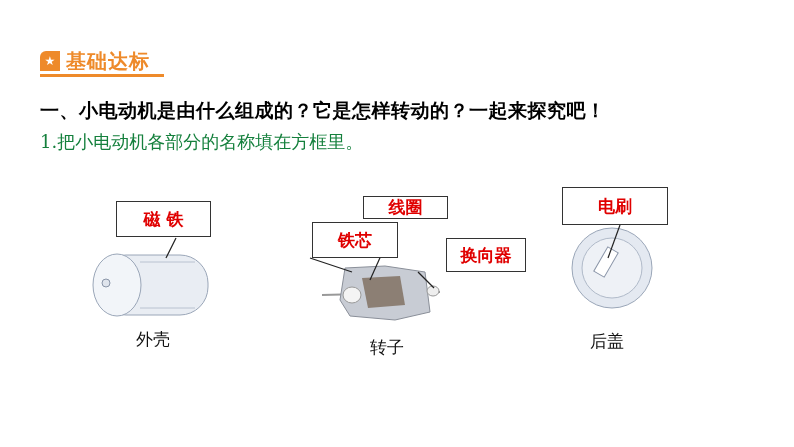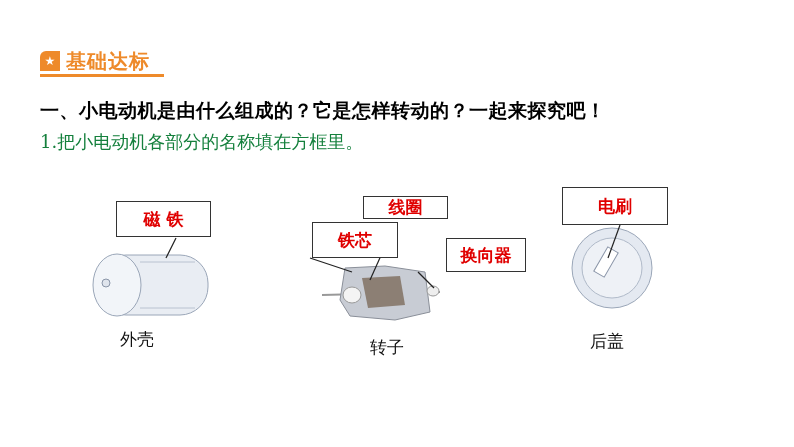--- a/index.html
+++ b/index.html
@@ -49,21 +49,21 @@
 
   <g>
     <circle cx="612" cy="268" r="40" fill="#e4e9f1" stroke="#9aa6b8"></circle>
     <circle cx="612" cy="268" r="30" fill="#eef1f6" stroke="#b0bac9"></circle>
     <rect x="600" y="248" width="12" height="28" transform="rotate(30 606 262)" fill="#fff" stroke="#8a95a8"></rect>
     <line x1="620" y1="225" x2="608" y2="258" stroke="#222" stroke-width="1.2"></line>
   </g>
 </svg>
 
 <div class="lbl" style="left:116px;top:201px;width:95px;height:36px;">磁 铁</div>
-<div class="cap" style="left:120px;top:328px;">外壳</div>
+<div class="cap" style="left:136px;top:328px;">外壳</div>
 
 <div class="lbl" style="left:266px;top:222px;width:86px;height:36px;margin-left:46px;">铁芯</div>
 <div class="lbl" style="left:363px;top:196px;width:85px;height:23px;">线圈</div>
 <div class="lbl" style="left:410px;top:238px;width:80px;height:34px;margin-left:36px;">换向器</div>
 <div class="cap" style="left:352px;top:336px;margin-left:18px;">转子</div>
 
 <div class="lbl" style="left:562px;top:187px;width:106px;height:38px;">电刷</div>
 <div class="cap" style="left:590px;top:330px;">后盖</div>
 
 </body></html>

